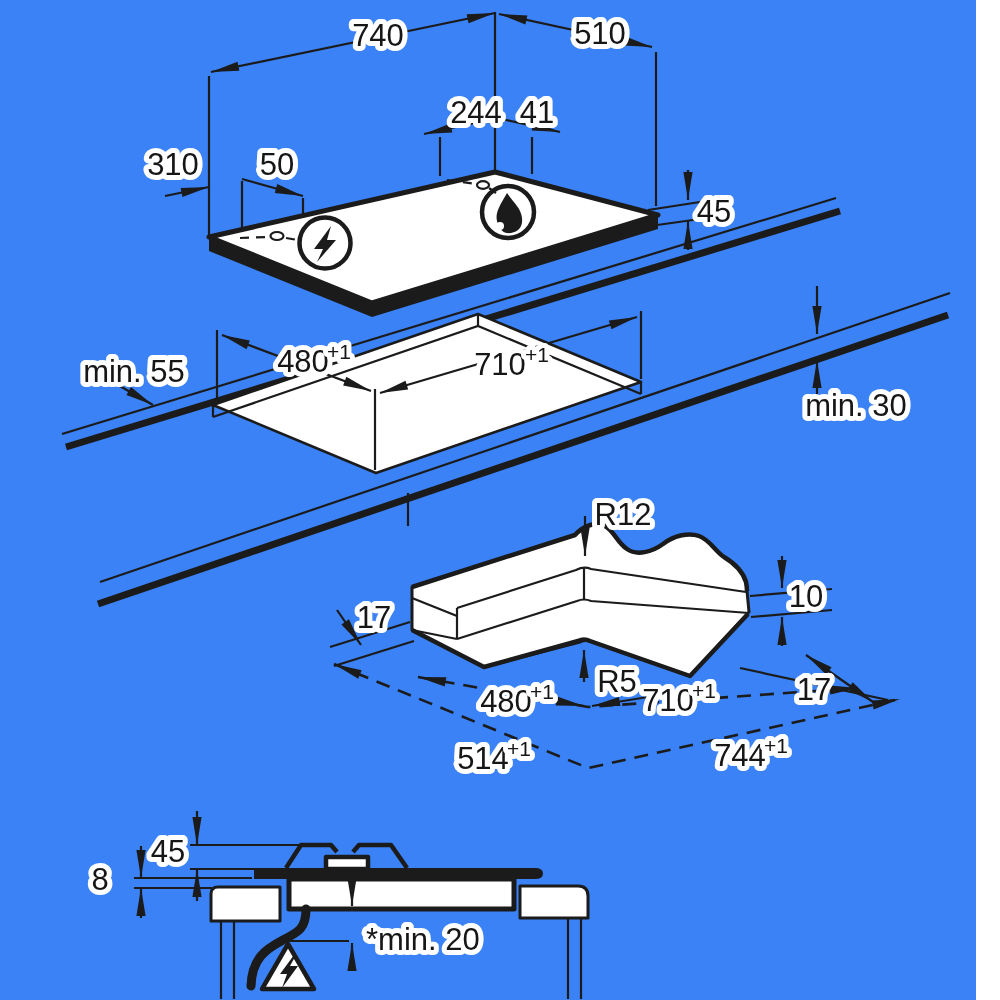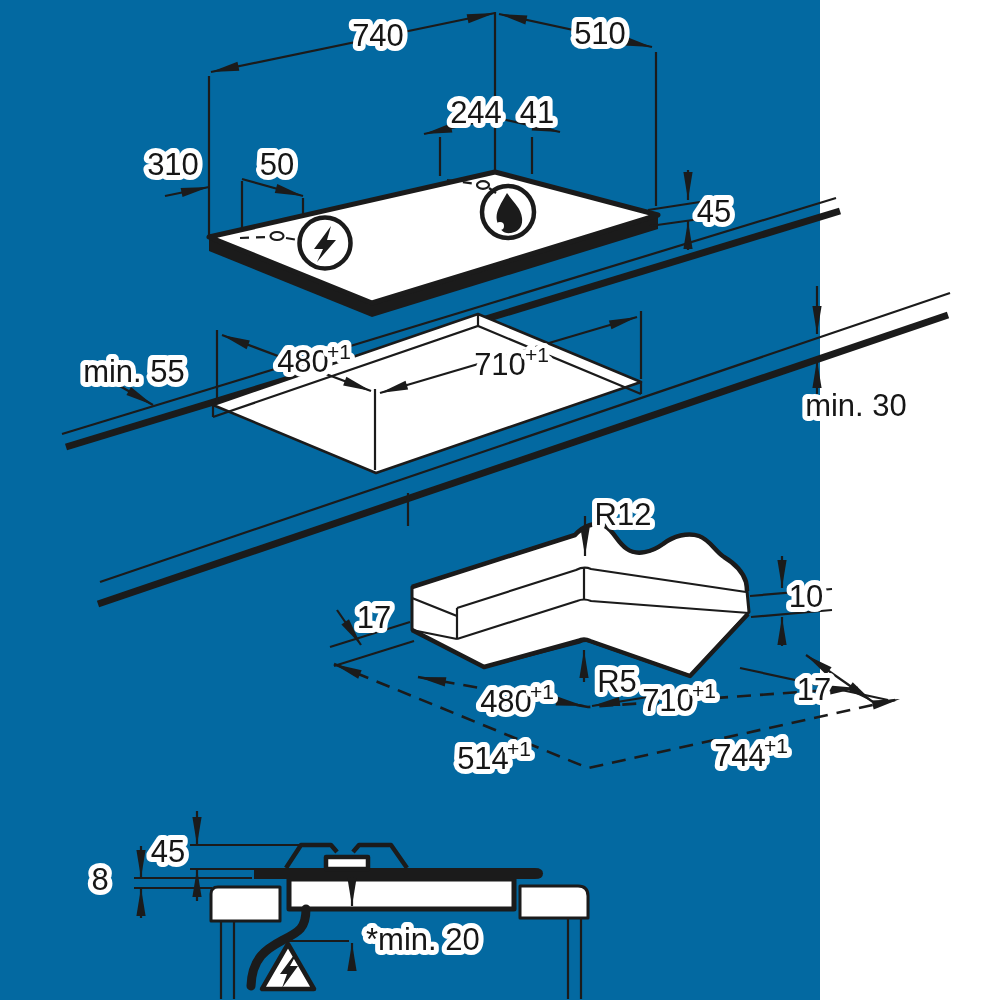--- a/index.html
+++ b/index.html
@@ -1,16 +1,16 @@
 <!DOCTYPE html>
 <html><head>
 <meta charset="utf-8">
 <style>
   html,body{margin:0;padding:0;background:#fff;}
-  .stage{width:820px;height:1000px;background:#0369a1;position:relative;font-family:"Liberation Sans",sans-serif;}
+  .stage{width:976px;height:1000px;background:#3b82f6;position:relative;font-family:"Liberation Sans",sans-serif;}
   svg{display:block;}
   .t{font:31px "Liberation Sans",sans-serif;fill:#161616;text-anchor:middle;
      paint-order:stroke;stroke:#ffffff;stroke-width:10;stroke-linejoin:round;}
   .ts{font-size:21px;}
   .ta{text-anchor:start;}
   .ln{fill:none;stroke:#1b1b1b;stroke-width:2.2;}
   .ln26{fill:none;stroke:#1b1b1b;stroke-width:2.6;}
   .ln3{fill:none;stroke:#1b1b1b;stroke-width:3;}
   .ln45{fill:none;stroke:#1b1b1b;stroke-width:4.5;}
   .ln5{fill:none;stroke:#1b1b1b;stroke-width:5;}

